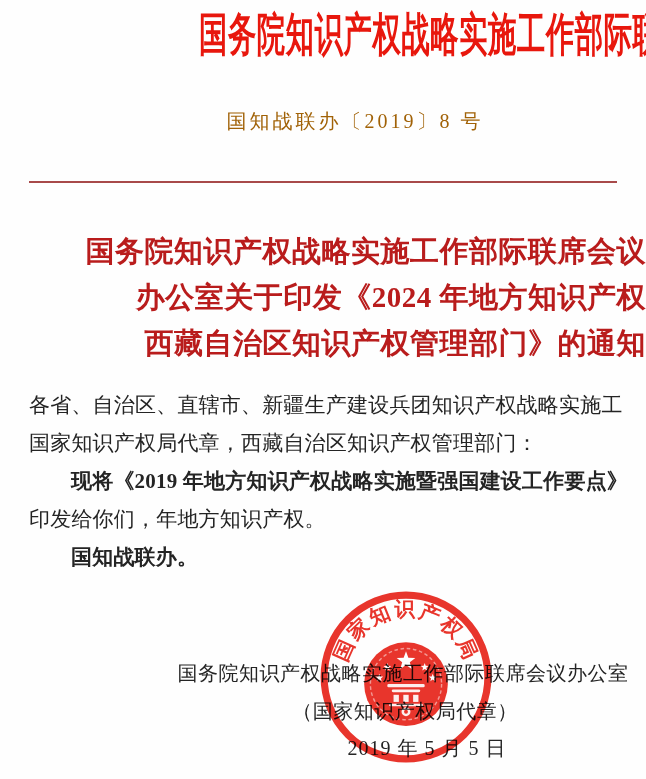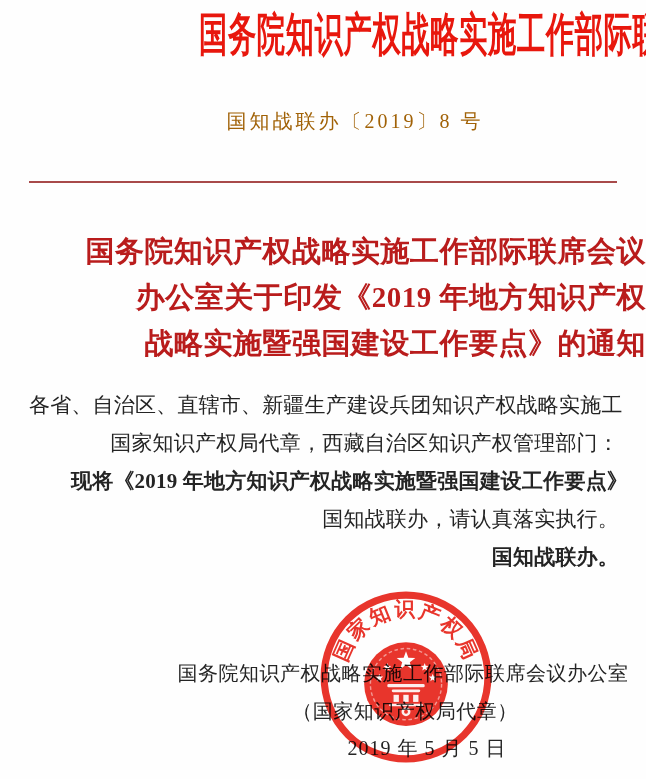--- a/index.html
+++ b/index.html
@@ -40,21 +40,21 @@
     position:absolute;top:221px;left:0;width:100%;
     text-align:right;font-size:29px;font-weight:bold;
     line-height:46px;color:#b91c1c;letter-spacing:0.5px;margin-top:7px;
   }
   
   .body-text{
     position:absolute;top:386px;left:29px;width:590px;
     font-size:21px;line-height:38px;color:#242424;
     letter-spacing:0.2px;
   }
-  .body-line{white-space:nowrap;text-align:right;}
+  .body-line{white-space:nowrap;}
   .body-line.indent{padding-left:42px;font-weight:bold;}
   
   .sig-org,.sig-note,.sig-date{
     position:absolute;white-space:nowrap;
     font-size:20px;color:#242424;
   }
   .sig-org{top:660px;left:403px;transform:translateX(-50%);letter-spacing:0.5px;}
   .sig-note{top:698px;left:405px;transform:translateX(-50%);letter-spacing:0.5px;}
   .sig-date{top:735px;left:427px;transform:translateX(-50%);letter-spacing:1px;}
   
@@ -72,29 +72,29 @@
   <div class="letterhead">
     <span class="lh-inner">国务院知识产权战略实施工作部际联席会议办公室</span>
   </div>
 
   <div class="doc-number">国知战联办〔2019〕8 号</div>
 
   <div class="red-rule"></div>
 
   <div class="title">
     <div>国务院知识产权战略实施工作部际联席会议</div>
-    <div>办公室关于印发《2019 年地方知识产权</div>
-    <div>战略实施暨强国建设工作要点》的通知</div>
+    <div>办公室关于印发《2024 年地方知识产权</div>
+    <div>西藏自治区知识产权管理部门》的通知</div>
   </div>
 
   <div class="body-text">
     <div class="body-line">各省、自治区、直辖市、新疆生产建设兵团知识产权战略实施工</div>
     <div class="body-line">国家知识产权局代章，西藏自治区知识产权管理部门：</div>
     <div class="body-line indent">现将《2019 年地方知识产权战略实施暨强国建设工作要点》</div>
-    <div class="body-line">国知战联办，请认真落实执行。</div>
+    <div class="body-line">印发给你们，年地方知识产权。</div>
     <div class="body-line indent">国知战联办。</div>
   </div>
 
   <div class="sig-org">国务院知识产权战略实施工作部际联席会议办公室</div>
   <div class="sig-note">（国家知识产权局代章）</div>
   <div class="sig-date">2019 年 5 月 5 日</div>
 
   <div class="seal">
     <svg viewBox="0 0 200 200" xmlns="http://www.w3.org/2000/svg">
       <defs>

